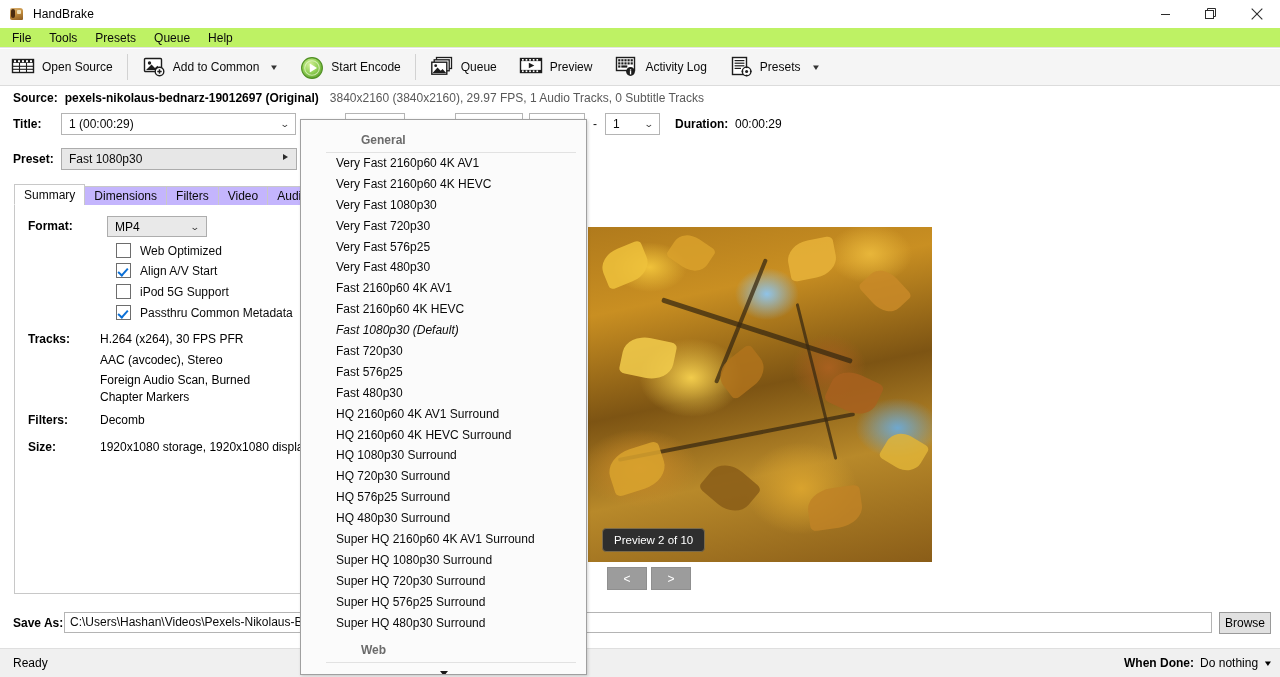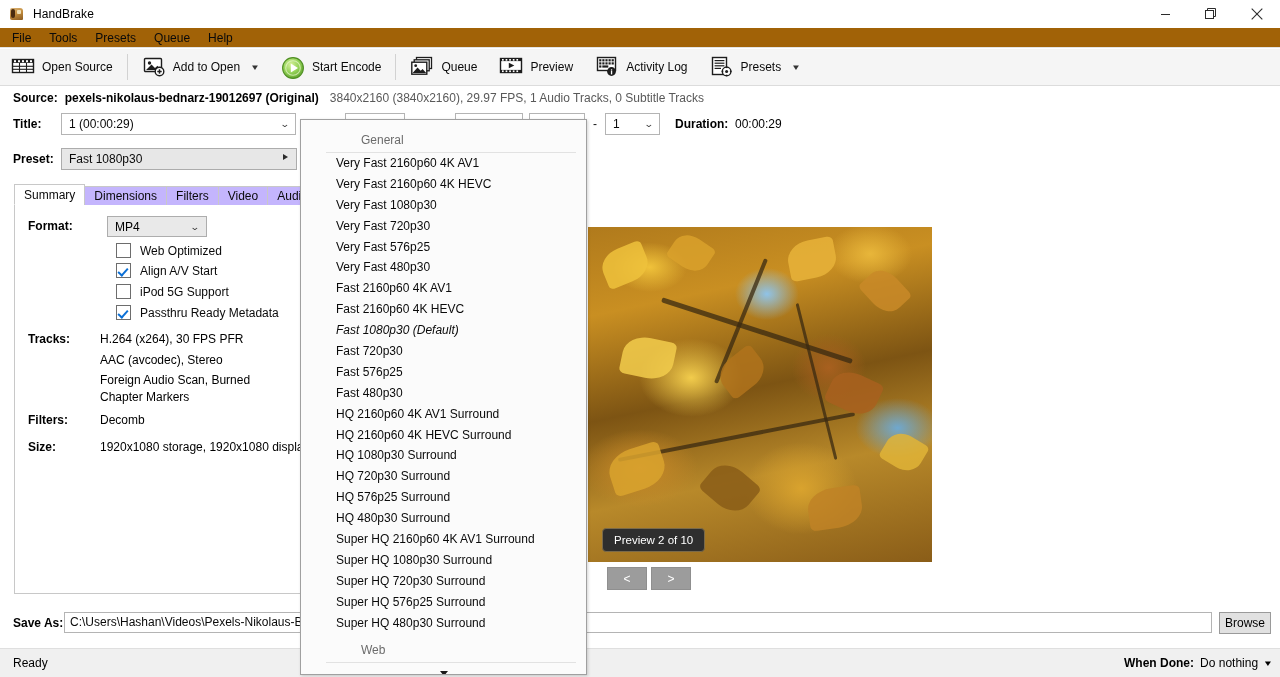--- a/index.html
+++ b/index.html
@@ -41,21 +41,21 @@
   .wincontrols { position: absolute; right: 0; top: 0; height: 28px; display: flex; }
   .wc {
     width: 46px; height: 28px; display: flex; align-items: center; justify-content: center;
     color: #2b2b2b;
   }
   .wc svg { display:block; }
 
   
   .menubar {
     position: absolute; top: 28px; left: 0; width: 1280px; height: 20px;
-    display: flex; align-items: center; background: #a16207;
+    display: flex; align-items: center; background: #bef264;
     border-bottom: 1px solid #e3e3e3;
   }
   .menu-item {
     padding: 2px 9px; font-size: 12px; color: #0a0a0a; line-height: 14px;
   }
   .menu-item:first-child { margin-left: 3px; }
 
   
   .toolbar {
     position: absolute; top: 49px; left: 0; width: 1280px; height: 37px;
@@ -210,21 +210,21 @@
 
   
   .popup {
     position: absolute; left: 300px; top: 119px; width: 287px; height: 556px;
     background: #fbfbfb; border: 1px solid #a0a0a0;
     box-shadow: 1px 1px 3px rgba(0,0,0,.18);
     z-index: 50; overflow: hidden;
   }
   .popup-inner { position: relative; width: 100%; height: 100%; }
   .grp-header {
-    font-size: 12px; font-weight: normal; color: #6b6b6b;
+    font-size: 12px; font-weight: bold; color: #6b6b6b;
     padding: 6px 0 5px 35px; border-bottom: 1px solid #e2e2e2; margin: 4px 10px 0 25px;
   }
   .grp-header.first { margin-top: 7px; }
   .popup-item {
     height: 20.9px; line-height: 20.9px; font-size: 12px; color: #0a0a0a;
     padding-left: 35px; white-space: nowrap;
   }
   .popup-item.italic { font-style: italic; }
   .popup-scroll-down {
     position: absolute; left: 0; bottom: 0; width: 100%; height: 16px;
@@ -307,21 +307,21 @@
       <span class="ico">
         <svg width="24" height="21" viewBox="0 0 24 21">
           <rect x="2.5" y="2.5" width="17" height="13" rx="1" fill="#fff" stroke="#1d1d1d" stroke-width="1.4"></rect>
           <circle cx="7.5" cy="7" r="1.7" fill="#1d1d1d"></circle>
           <polygon points="4,14 9.5,8.5 13,12 15.5,9.8 18,14" fill="#1d1d1d"></polygon>
           <circle cx="17.5" cy="15.5" r="4.3" fill="#fff" stroke="#1d1d1d" stroke-width="1.4"></circle>
           <line x1="17.5" y1="13.3" x2="17.5" y2="17.7" stroke="#1d1d1d" stroke-width="1.5"></line>
           <line x1="15.3" y1="15.5" x2="19.7" y2="15.5" stroke="#1d1d1d" stroke-width="1.5"></line>
         </svg>
       </span>
-      <span class="tb-label">Add to Open</span>
+      <span class="tb-label">Add to Common</span>
       <span class="tb-caret">▼</span>
     </div>
 
     <div class="tb-btn">
       <span class="ico">
         <svg width="24" height="24" viewBox="0 0 24 24">
           <defs>
             <radialGradient id="gplay" cx="40%" cy="33%" r="72%">
               <stop offset="0%" stop-color="#d5f09a"></stop>
                 <stop offset="52%" stop-color="#95d359"></stop>
@@ -484,21 +484,21 @@
       <div class="chk-row" style="top:58px;">
         <span class="chk on"></span>
         <span class="chk-label">Align A/V Start</span>
       </div>
       <div class="chk-row" style="top:79px;">
         <span class="chk"></span>
         <span class="chk-label">iPod 5G Support</span>
       </div>
       <div class="chk-row" style="top:100px;">
         <span class="chk on"></span>
-        <span class="chk-label">Passthru Ready Metadata</span>
+        <span class="chk-label">Passthru Common Metadata</span>
       </div>
 
       <span class="s-label" style="left:13px; top:127px;">Tracks:</span>
       <span class="s-val" style="left:85px; top:127px;">H.264 (x264), 30 FPS PFR</span>
       <span class="s-val" style="left:85px; top:148px;">AAC (avcodec), Stereo</span>
       <span class="s-val" style="left:85px; top:168px;">Foreign Audio Scan, Burned</span>
       <span class="s-val" style="left:85px; top:185px;">Chapter Markers</span>
 
       <span class="s-label" style="left:13px; top:208px;">Filters:</span>
       <span class="s-val" style="left:85px; top:208px;">Decomb</span>

